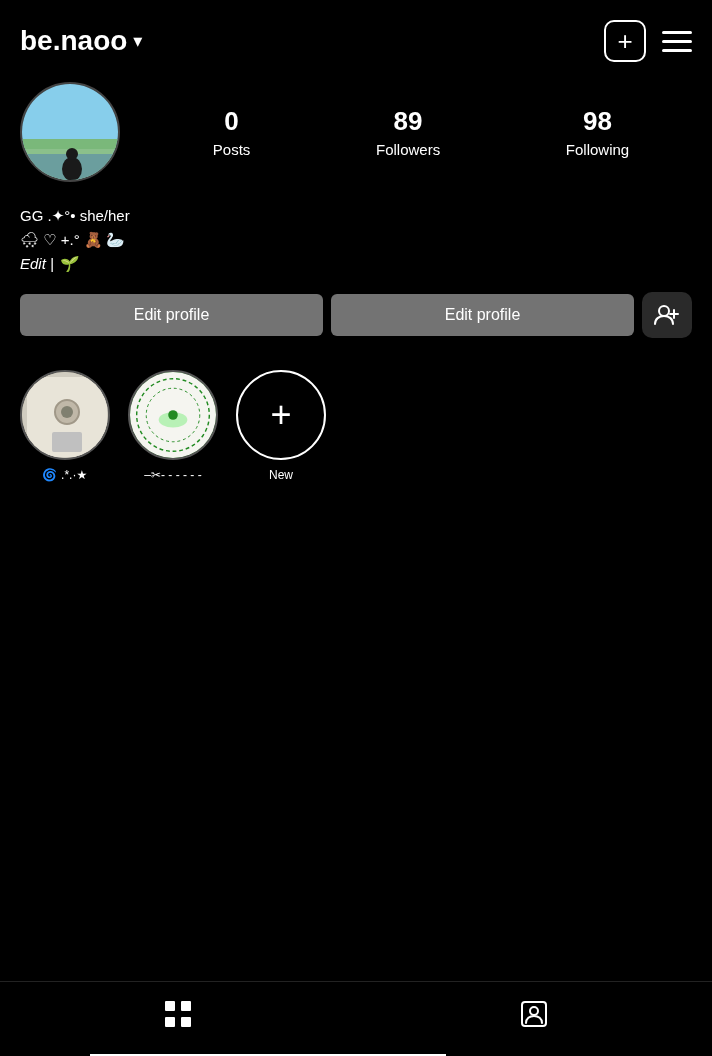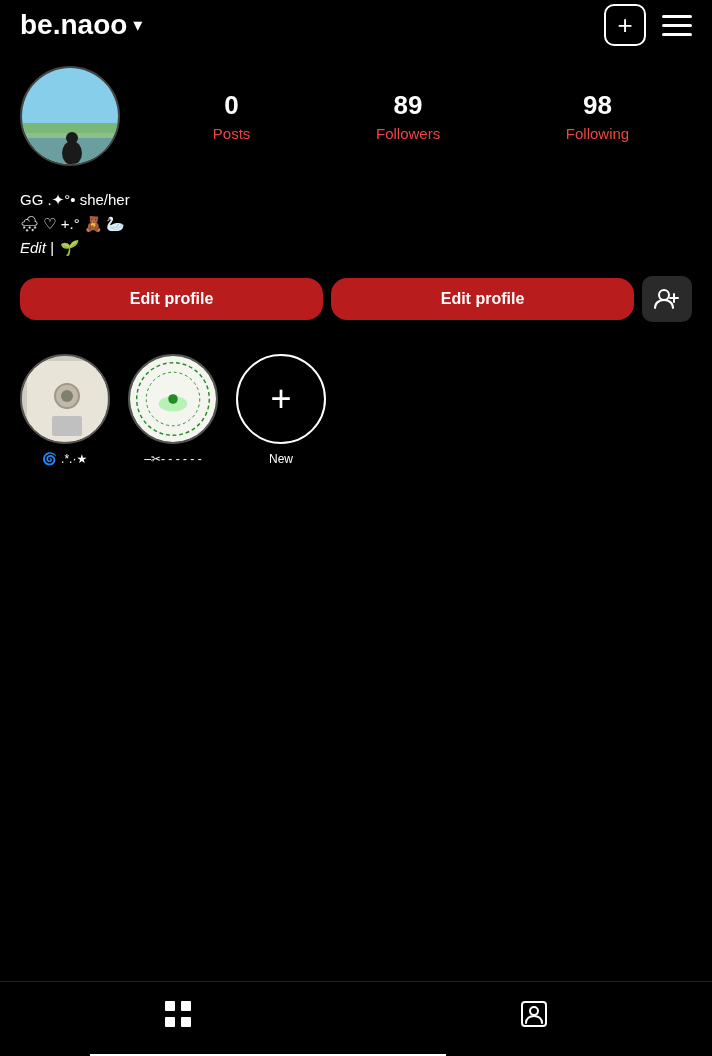--- a/index.html
+++ b/index.html
@@ -10,21 +10,21 @@
       width: 712px;
       min-height: 1056px;
       overflow-x: hidden;
     }
 
     
     .header {
       display: flex;
       align-items: center;
       justify-content: space-between;
-      padding: 4px 20px 10px 20px;
+      padding: 20px 20px 10px 20px;
     }
     .header-left {
       display: flex;
       align-items: center;
       gap: 6px;
     }
     .header-title {
       font-size: 28px;
       font-weight: 700;
       color: #fff;
@@ -99,21 +99,21 @@
       align-items: center;
       gap: 4px;
     }
     .stat-number {
       font-size: 26px;
       font-weight: 600;
       color: #fff;
     }
     .stat-label {
       font-size: 15px;
-      color: #ef4444;
+      color: #ffffff;
       font-weight: 400;
     }
 
     
     .bio-section {
       margin-top: 22px;
       line-height: 1.6;
     }
     .bio-line {
       font-size: 15px;
@@ -126,27 +126,27 @@
     }
 
     
     .buttons-row {
       display: flex;
       gap: 8px;
       margin-top: 16px;
       align-items: center;
     }
     .btn-action {
-      background: #b91c1c;
+      background: #737373;
       color: #fff;
       border: none;
-      border-radius: 16px;
+      border-radius: 6px;
       padding: 12px 0;
       font-size: 16px;
-      font-weight: 700;
+      font-weight: 400;
       cursor: pointer;
       flex: 1;
     }
     .btn-icon {
       background: #2a2a2a;
       color: #fff;
       border: none;
       border-radius: 10px;
       width: 50px;
       height: 46px;

